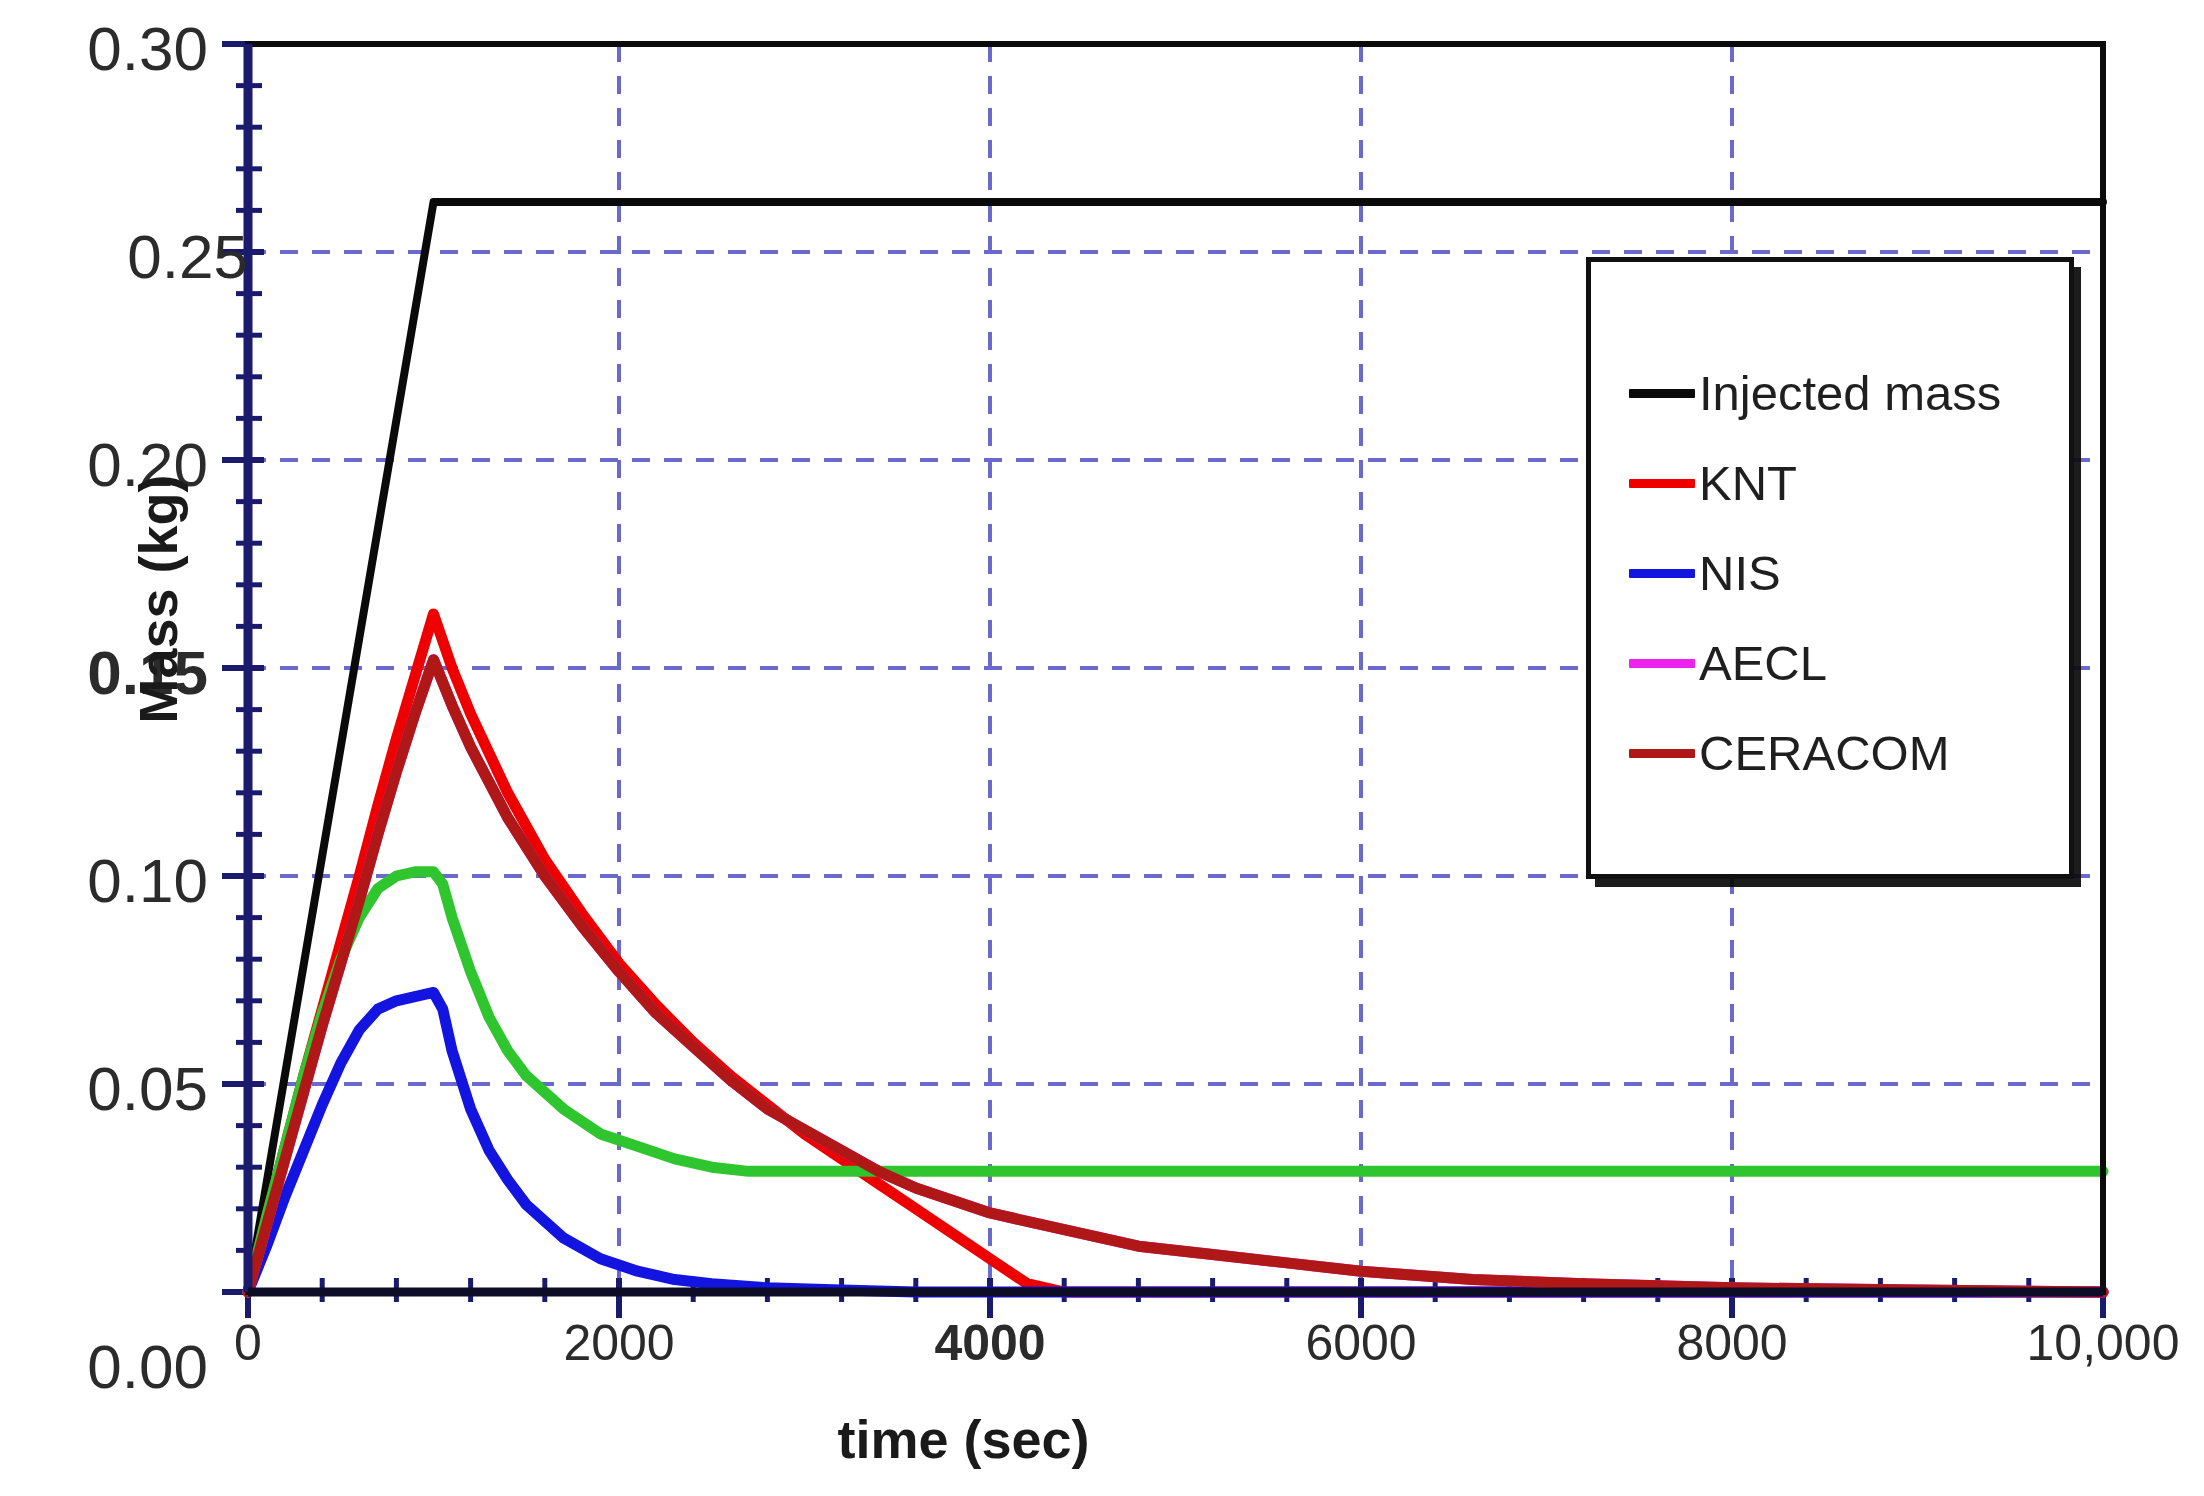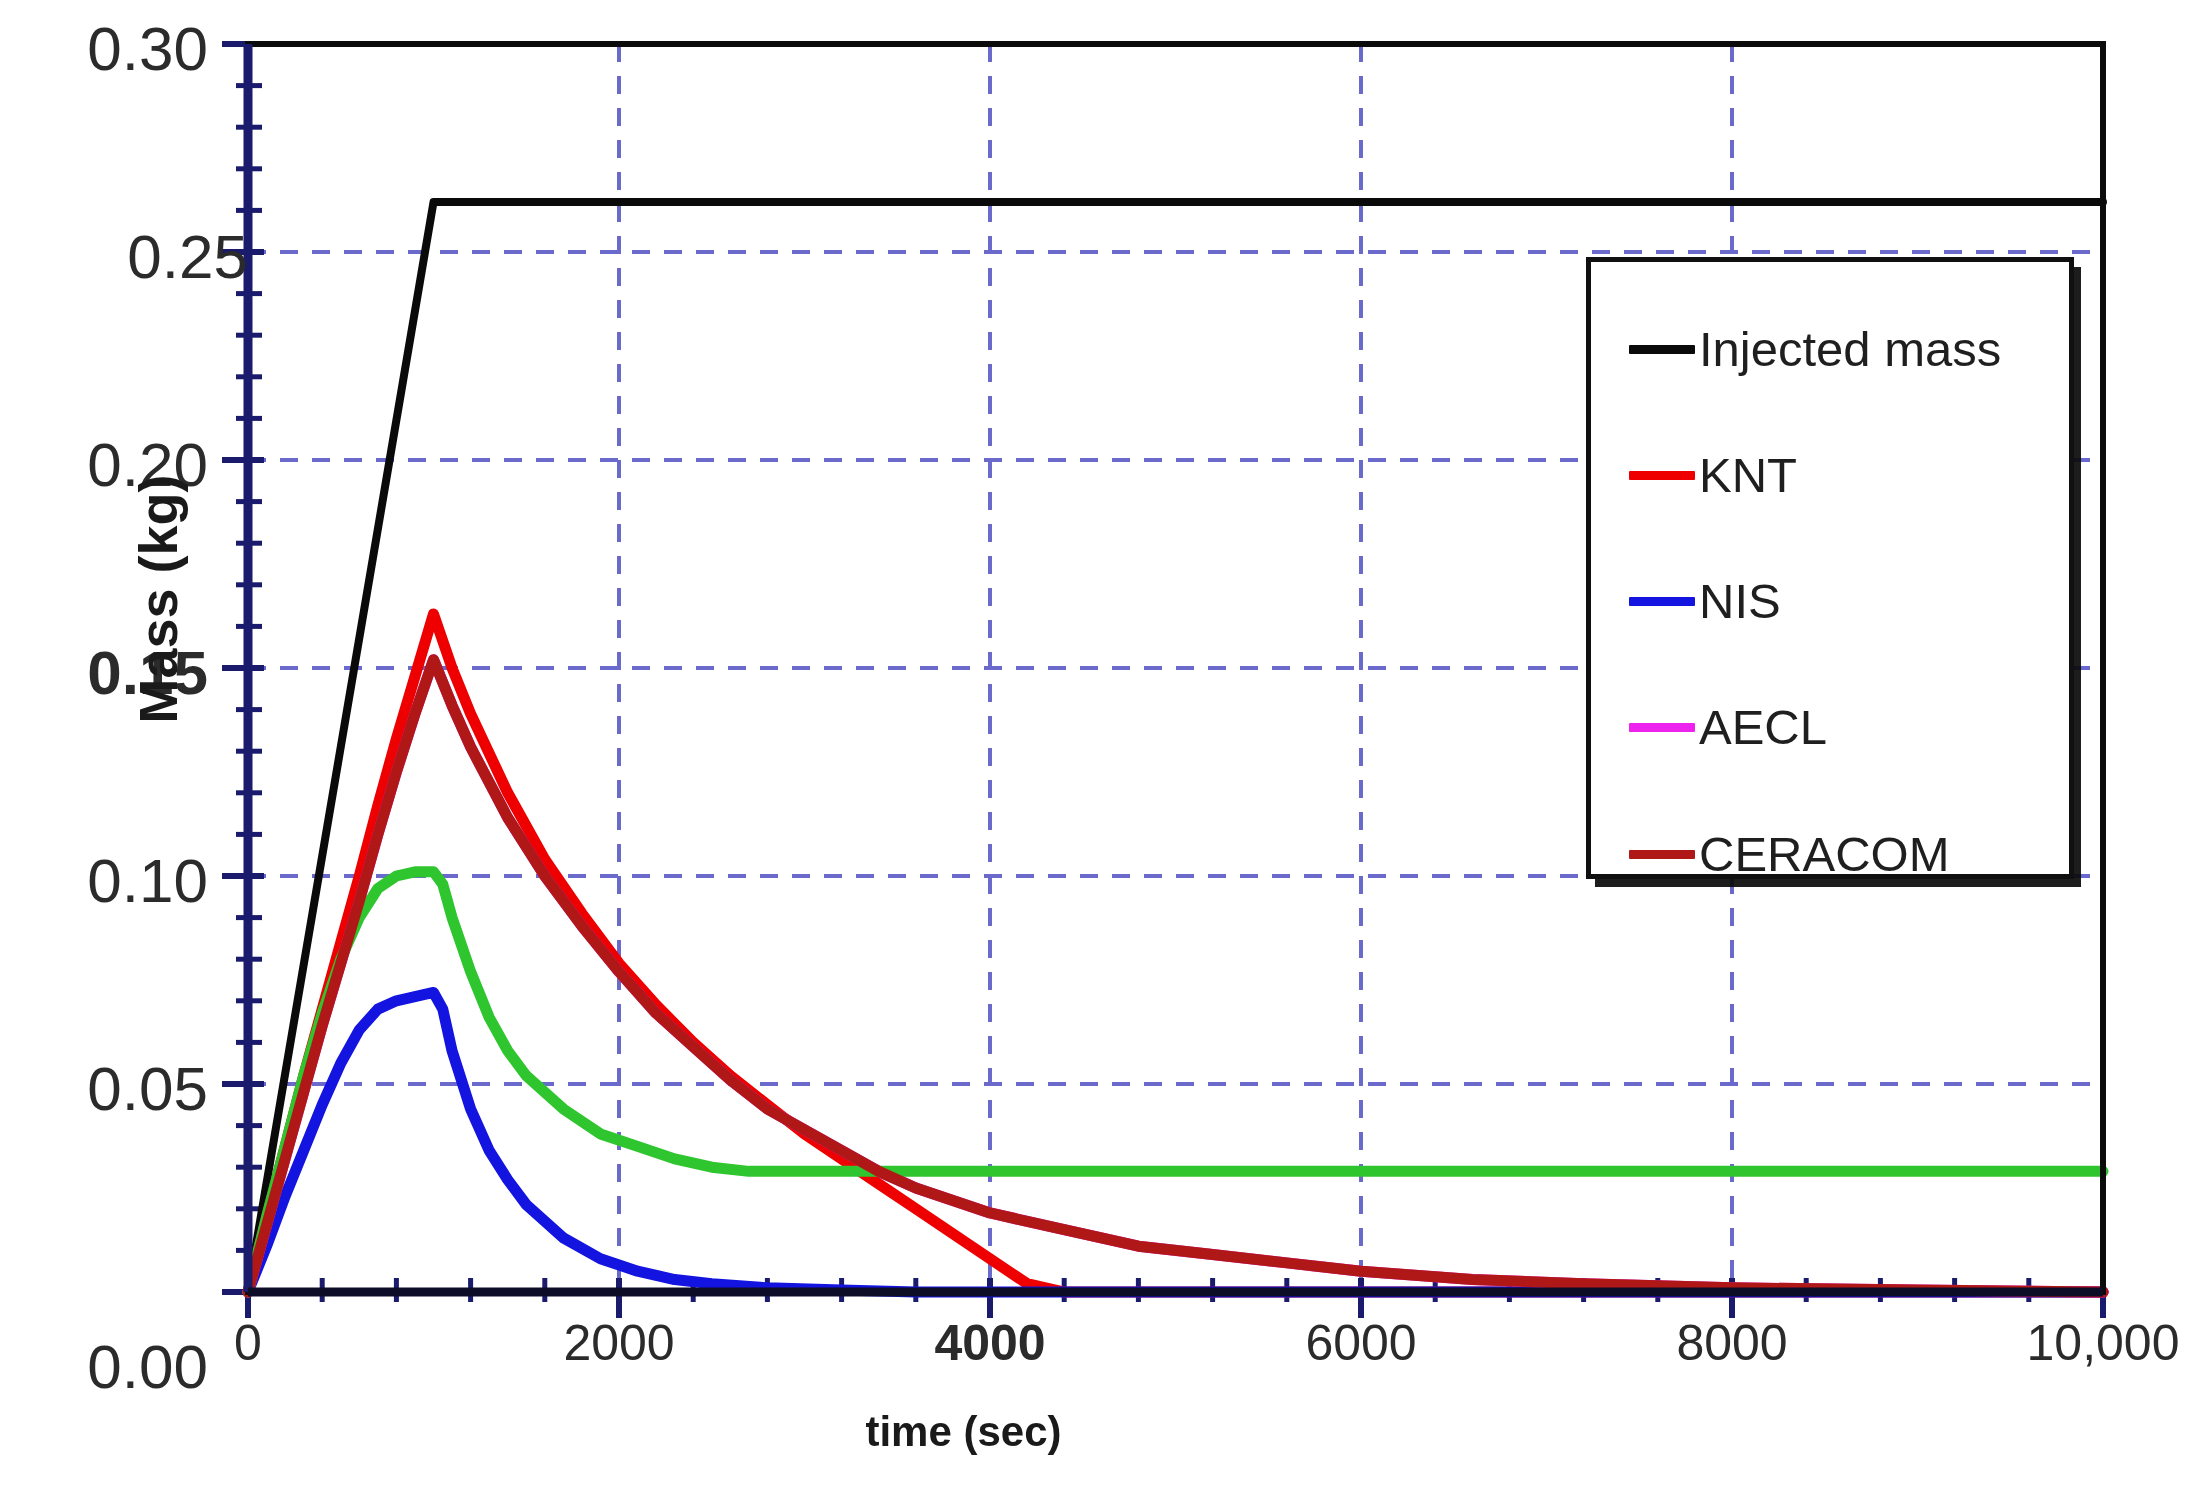--- a/index.html
+++ b/index.html
@@ -17,21 +17,21 @@
     font-weight:bold;
     color:#1a1a1a;
     letter-spacing:0px;
     white-space:nowrap;
   }
   .xlabel{
     position:absolute;
     left:0; top:1408px;
     width:1927px;
     text-align:center;
-    font-size:42px;
+    font-size:54px;
     font-weight:bold;
     color:#1a1a1a;
   }
   .ytick-label{
     position:absolute;
     right:0;
     width:180px;
     text-align:right;
     font-size:62px;
     color:#2b2b2b;
@@ -56,24 +56,23 @@
     border:5px solid #101010;
     box-shadow:8px 9px 0 -1px rgba(10,10,10,0.92);
     box-sizing:border-box;
     padding:0;
   }
   .legend-list{
     position:absolute;
     left:0;top:0;width:100%;height:100%;
     display:flex;
     flex-direction:column;
-    justify-content:space-between;
+    justify-content:center;
     padding:14px 0 3px 0;
     box-sizing:border-box;
-    margin-top:28px;
   }
   .legend-item{
     display:flex;
     align-items:center;
     height:90px;
     padding-left:38px;
   }
   .legend-swatch{
     width:66px;
     height:9px;

